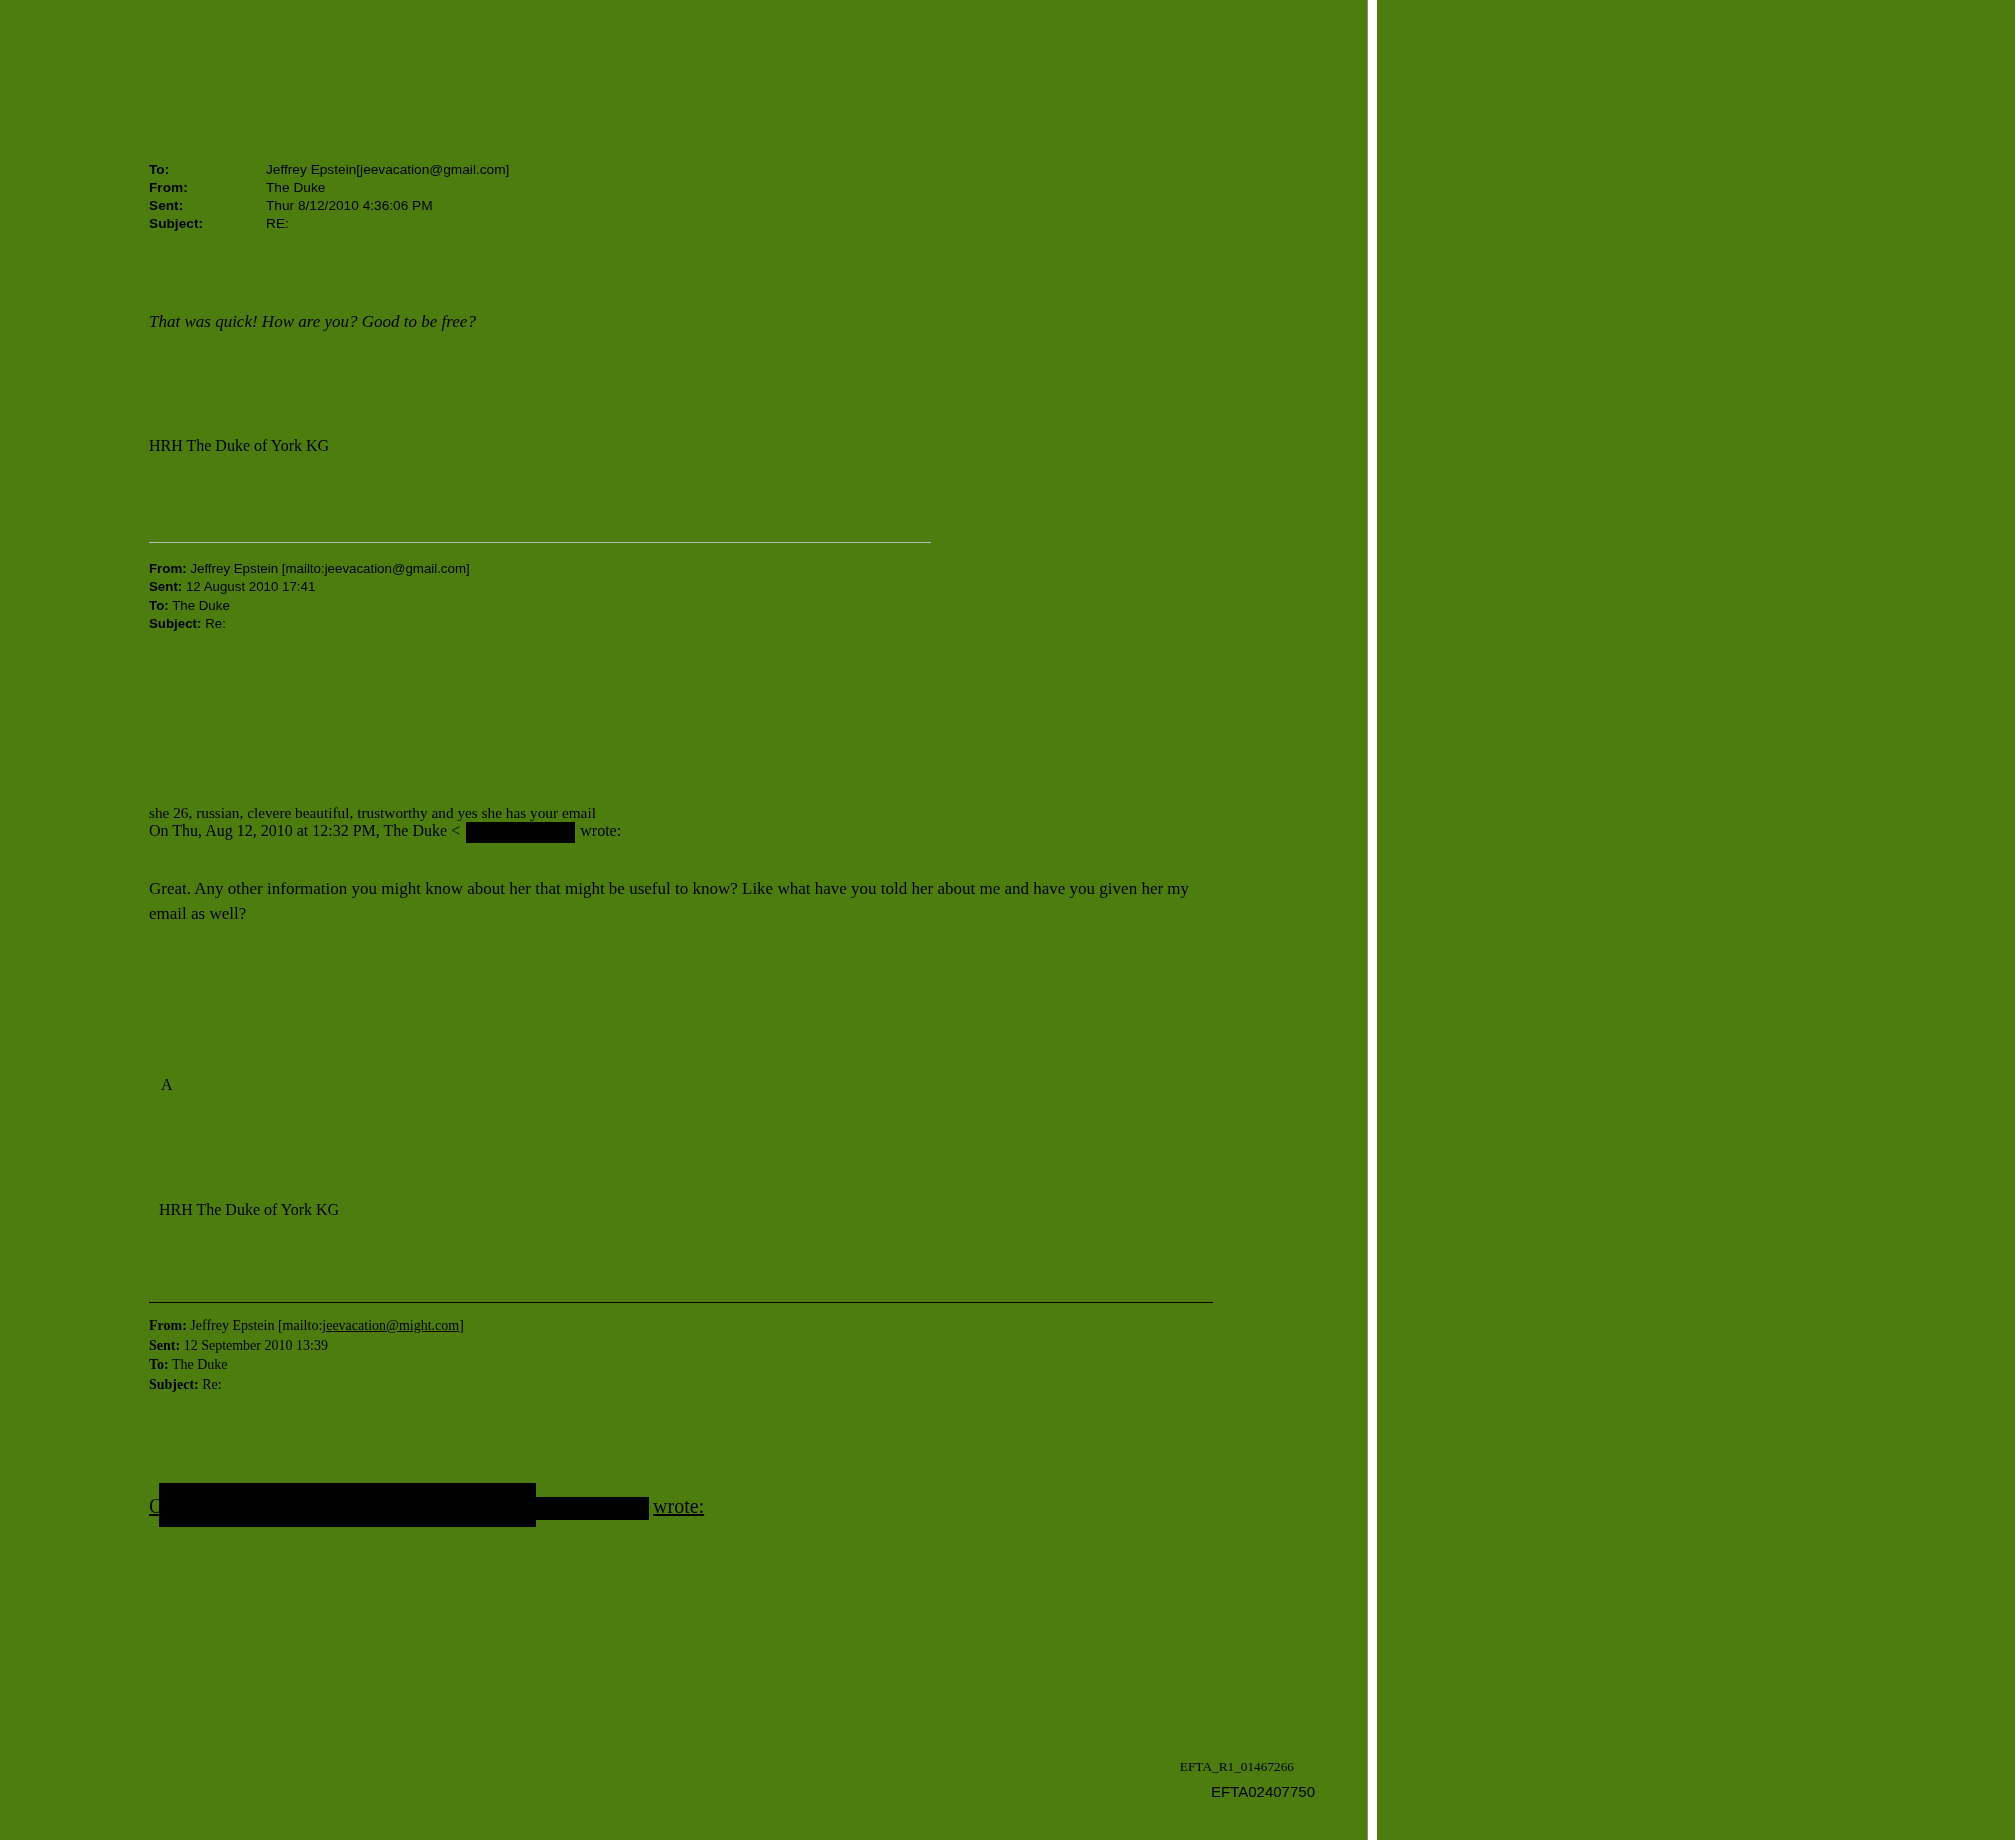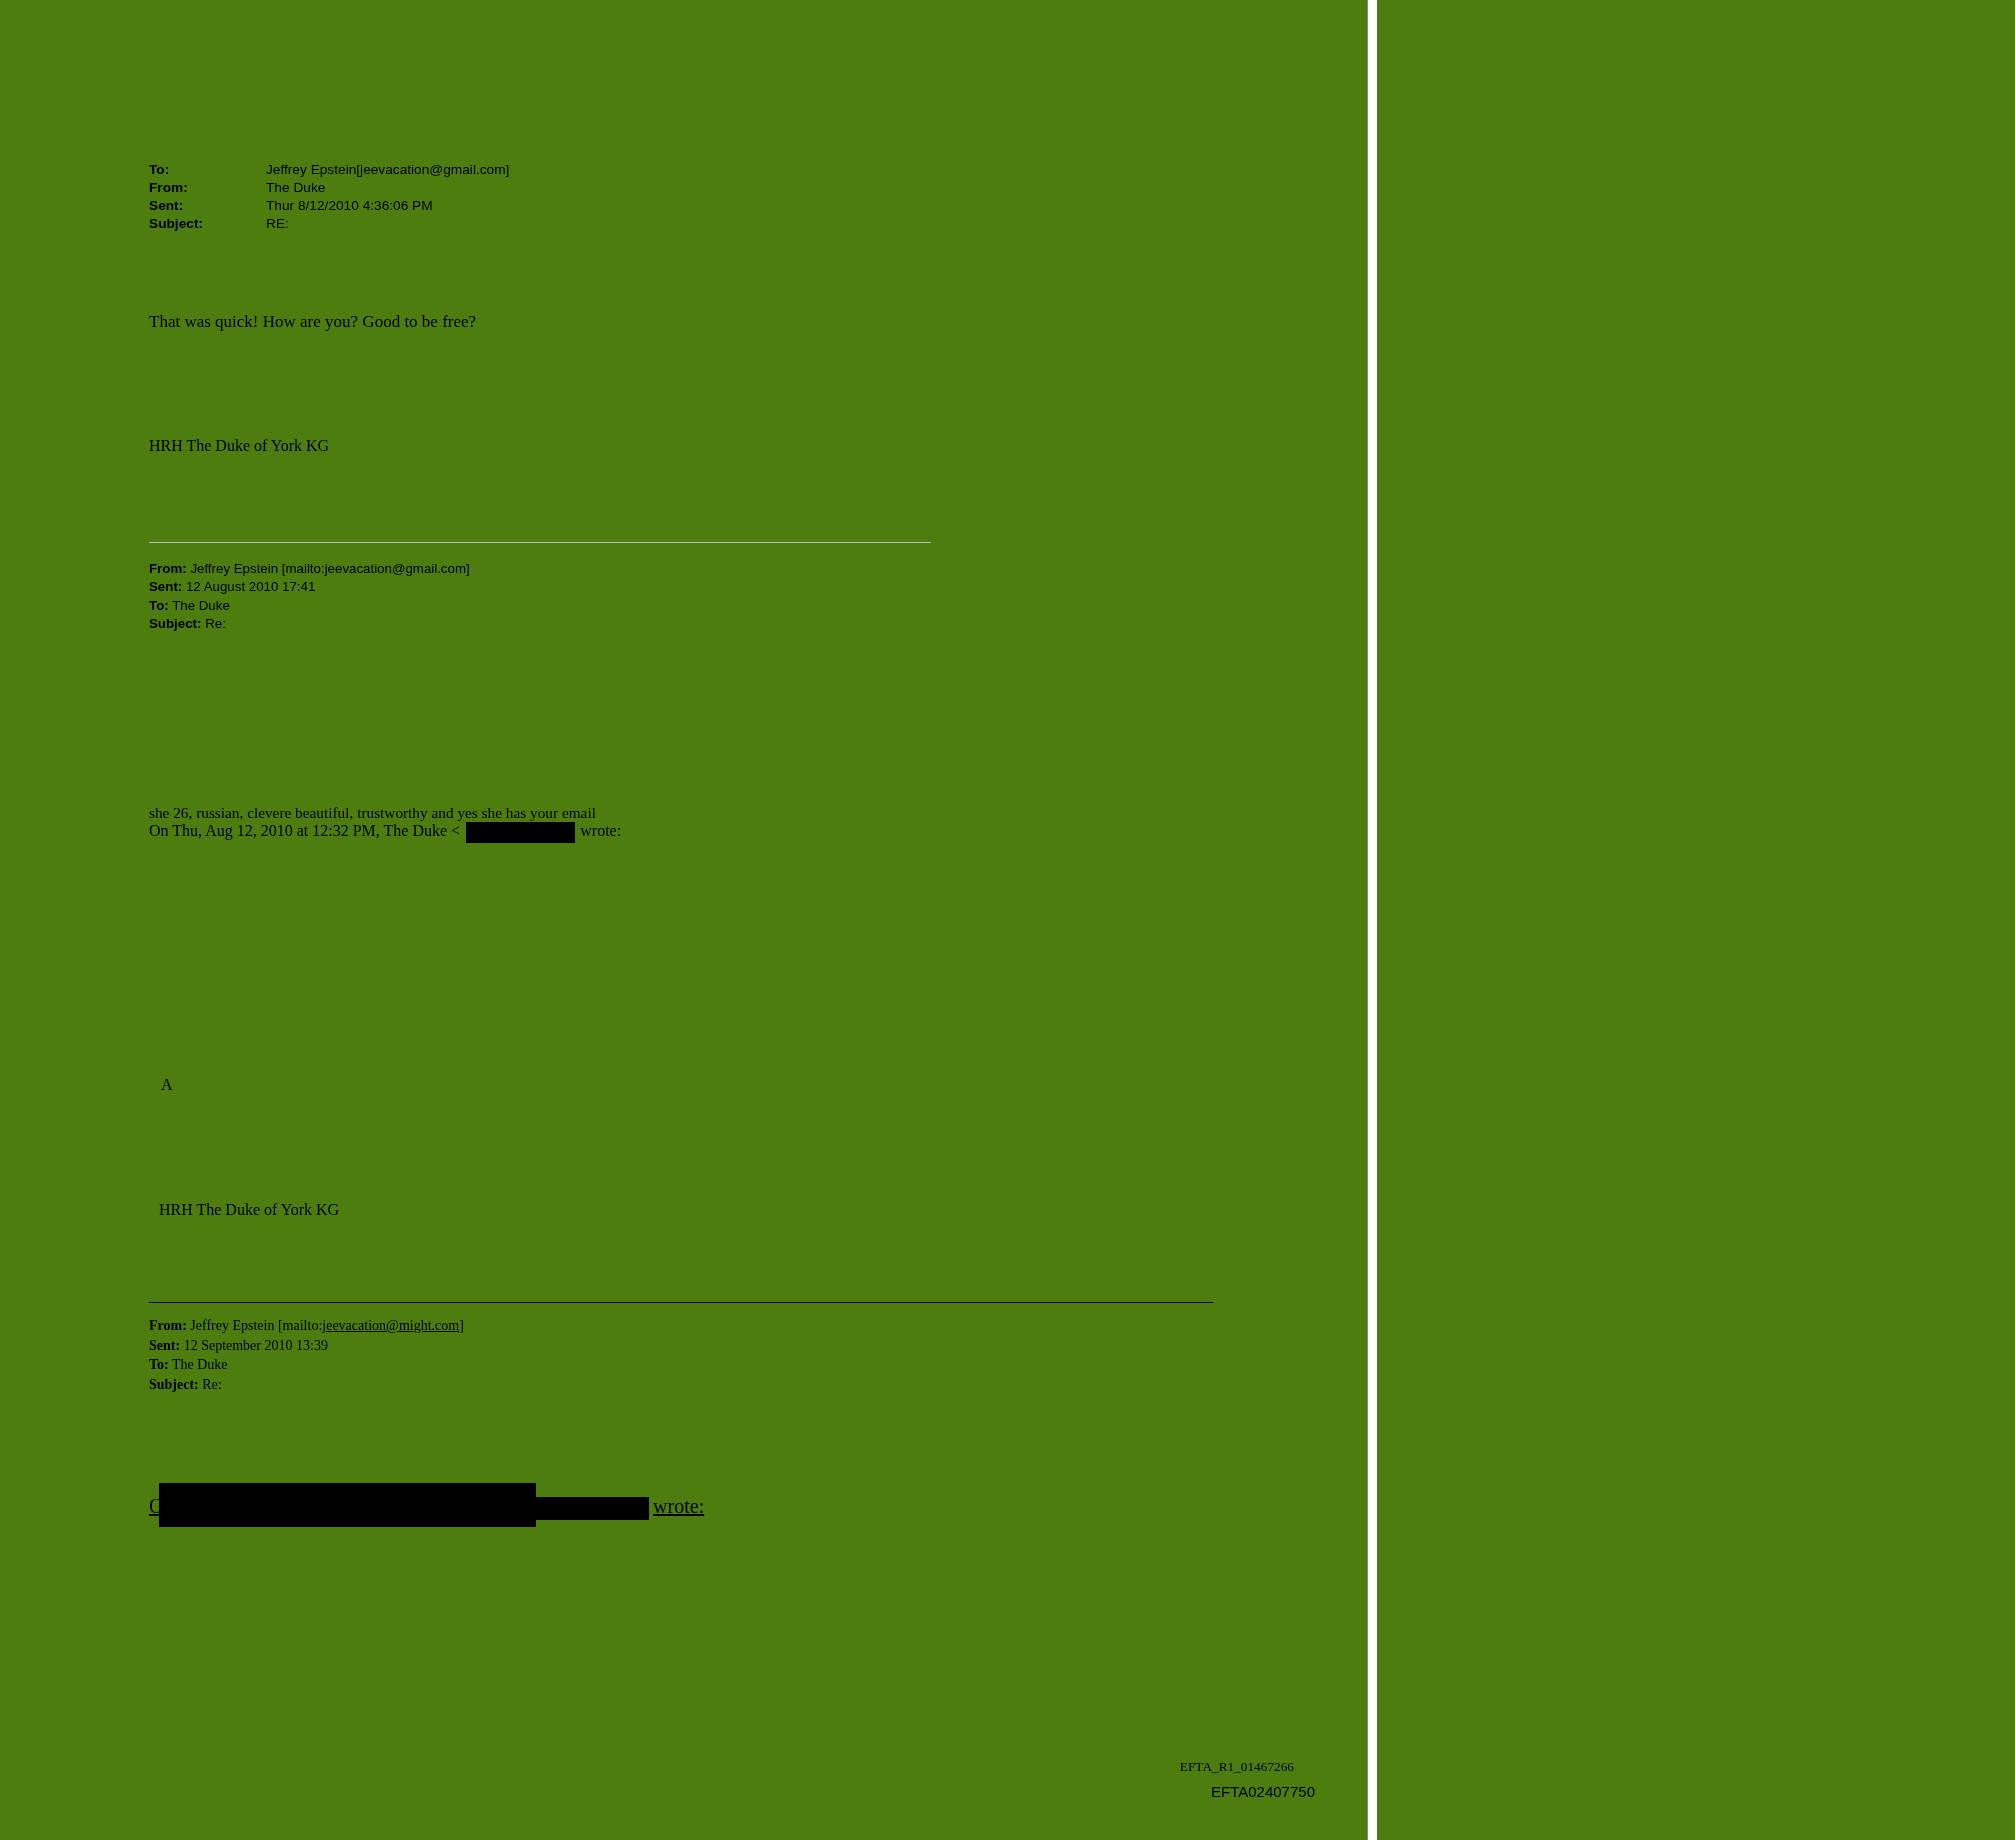--- a/index.html
+++ b/index.html
@@ -58,20 +58,21 @@
     width: 117px;
     font-weight: bold;
   }
   .hdr-value { white-space: nowrap; text-align: center; }
 
   .l-body1 {
     position: absolute;
     left: 149px;
     top: 312px;
     font-size: 17px;
+    font-style: italic;
   }
   .l-sign1 {
     position: absolute;
     left: 149px;
     top: 437px;
     font-size: 16px;
   }
 
   .quote-rule {
     position: absolute;
@@ -214,20 +215,21 @@
       <span>Re:</span>
     </div>
   </div>
 
   <div class="l-line-she">she 26, russian, clevere beautiful, trustworthy and yes she has your email</div>
 
   <div class="l-line-on1">
     <span>On Thu, Aug 12, 2010 at 12:32 PM, The Duke &lt;</span><span class="redact" style="width:109px;height:21px;margin:0 5.6px;"></span><span>wrote:</span>
   </div>
 
+  <div class="l-para-great">Great.  Any other information you might know about her that might be useful to know?  Like what have you told her about me and have you given her my email as well?</div>
   <div class="l-a">A</div>
   <div class="l-sign2">HRH The Duke of York KG</div>
 
   <div class="quote-rule quote-rule-dark" style="left:149px; top:1302px; width:1064px;"></div>
 
   <div class="q2-hdr">
     <div>
       <b>From:</b>
       <span>Jeffrey Epstein [mailto:</span><span class="lnk">jeevacation@might.com</span><span>]</span>
     </div>

